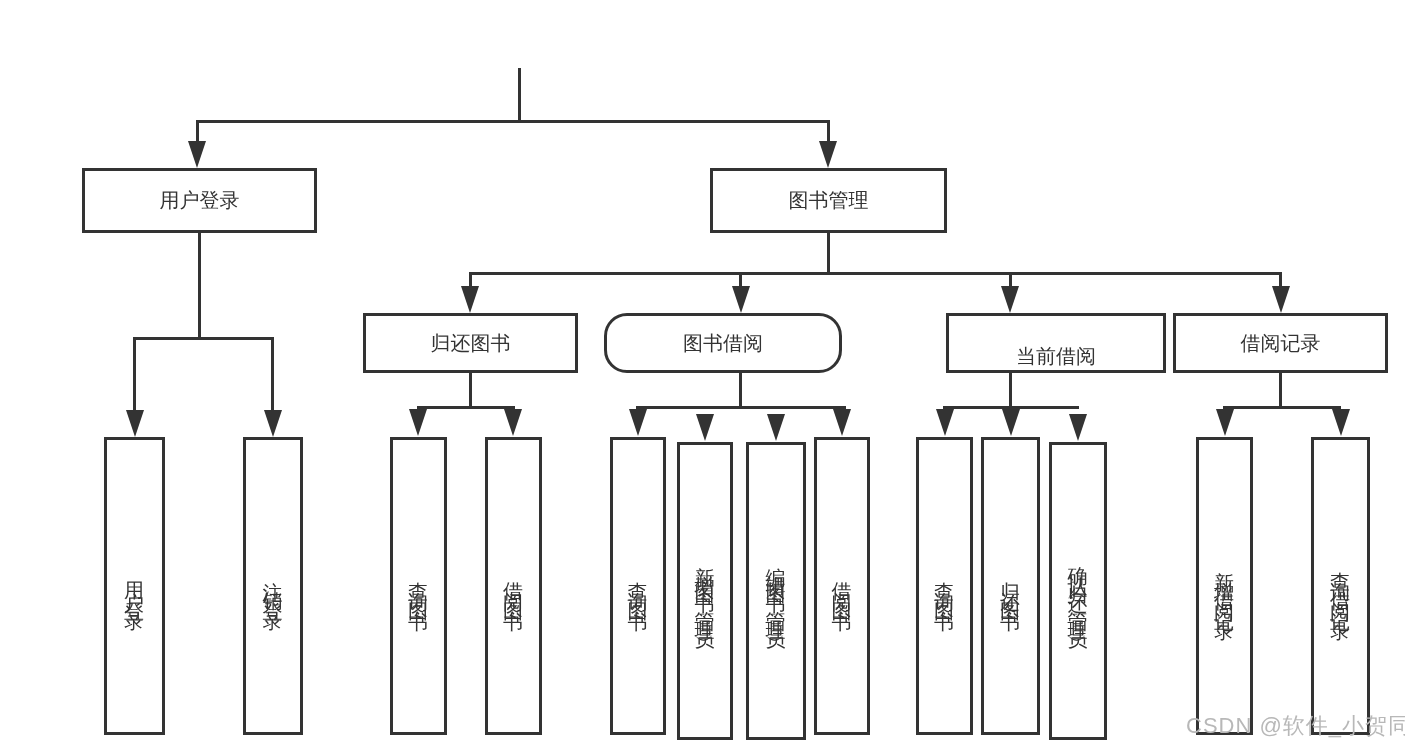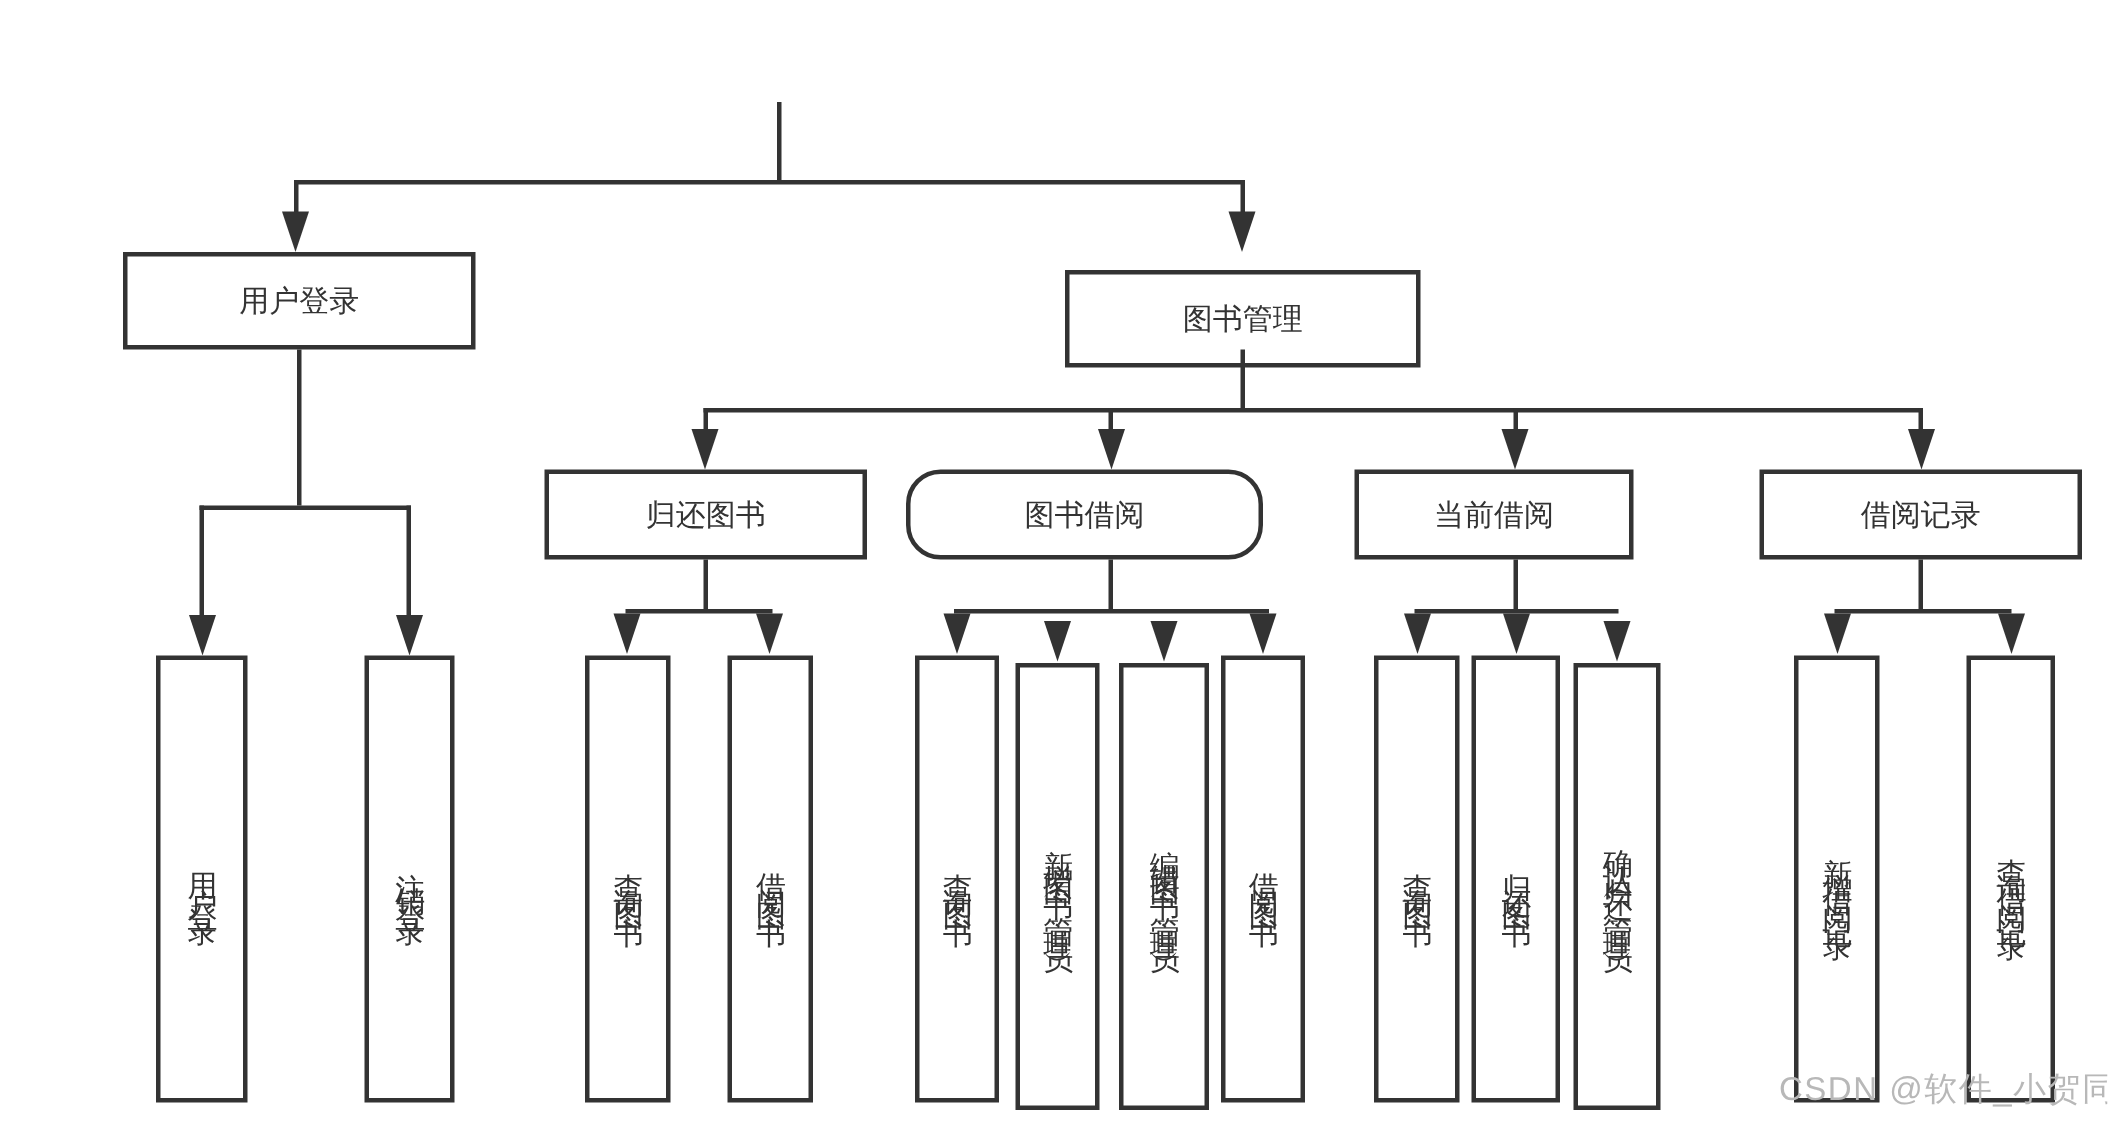--- a/index.html
+++ b/index.html
@@ -58,21 +58,21 @@
   <div class="vline" style="left:518px;top:68px;height:54px;"></div>
   <div class="hline" style="left:196px;top:120px;width:634px;"></div>
   <div class="vline" style="left:196px;top:120px;height:23px;"></div>
   <div class="arrow" style="left:188px;top:141px;"></div>
   <div class="vline" style="left:827px;top:120px;height:23px;"></div>
   <div class="arrow" style="left:819px;top:141px;"></div>
 
   <div class="node" style="left:82px;top:168px;width:235px;height:65px;">
     <span class="lbl">用户登录</span>
   </div>
-  <div class="node" style="left:710px;top:180px;width:237px;height:65px;">
+  <div class="node" style="left:710px;top:168px;width:237px;height:65px;">
     <span class="lbl">图书管理</span>
   </div>
 
   <div class="vline" style="left:198px;top:233px;height:104px;"></div>
   <div class="hline" style="left:133px;top:337px;width:141px;"></div>
   <div class="vline" style="left:133px;top:337px;height:75px;"></div>
   <div class="arrow" style="left:126px;top:410px;"></div>
   <div class="vline" style="left:271px;top:337px;height:75px;"></div>
   <div class="arrow" style="left:264px;top:410px;"></div>
 
@@ -86,21 +86,21 @@
   <div class="arrow" style="left:1001px;top:286px;"></div>
   <div class="vline" style="left:1279px;top:272px;height:16px;"></div>
   <div class="arrow" style="left:1272px;top:286px;"></div>
 
   <div class="node" style="left:363px;top:313px;width:215px;height:60px;">
     <span class="lbl">归还图书</span>
   </div>
   <div class="node" style="left:604px;top:313px;width:238px;height:60px;border-radius:23px;">
     <span class="lbl">图书借阅</span>
   </div>
-  <div class="node" style="left:903px;top:313px;width:186px;height:60px;">
+  <div class="node" style="left:946px;top:313px;width:220px;height:60px;align-items:flex-end;">
     <span class="lbl">当前借阅</span>
   </div>
   <div class="node" style="left:1173px;top:313px;width:215px;height:60px;">
     <span class="lbl">借阅记录</span>
   </div>
 
   <div class="vline" style="left:469px;top:373px;height:33px;"></div>
   <div class="hline" style="left:417px;top:406px;width:98px;"></div>
   <div class="arrow" style="left:409px;top:409px;"></div>
   <div class="arrow" style="left:504px;top:409px;"></div>

